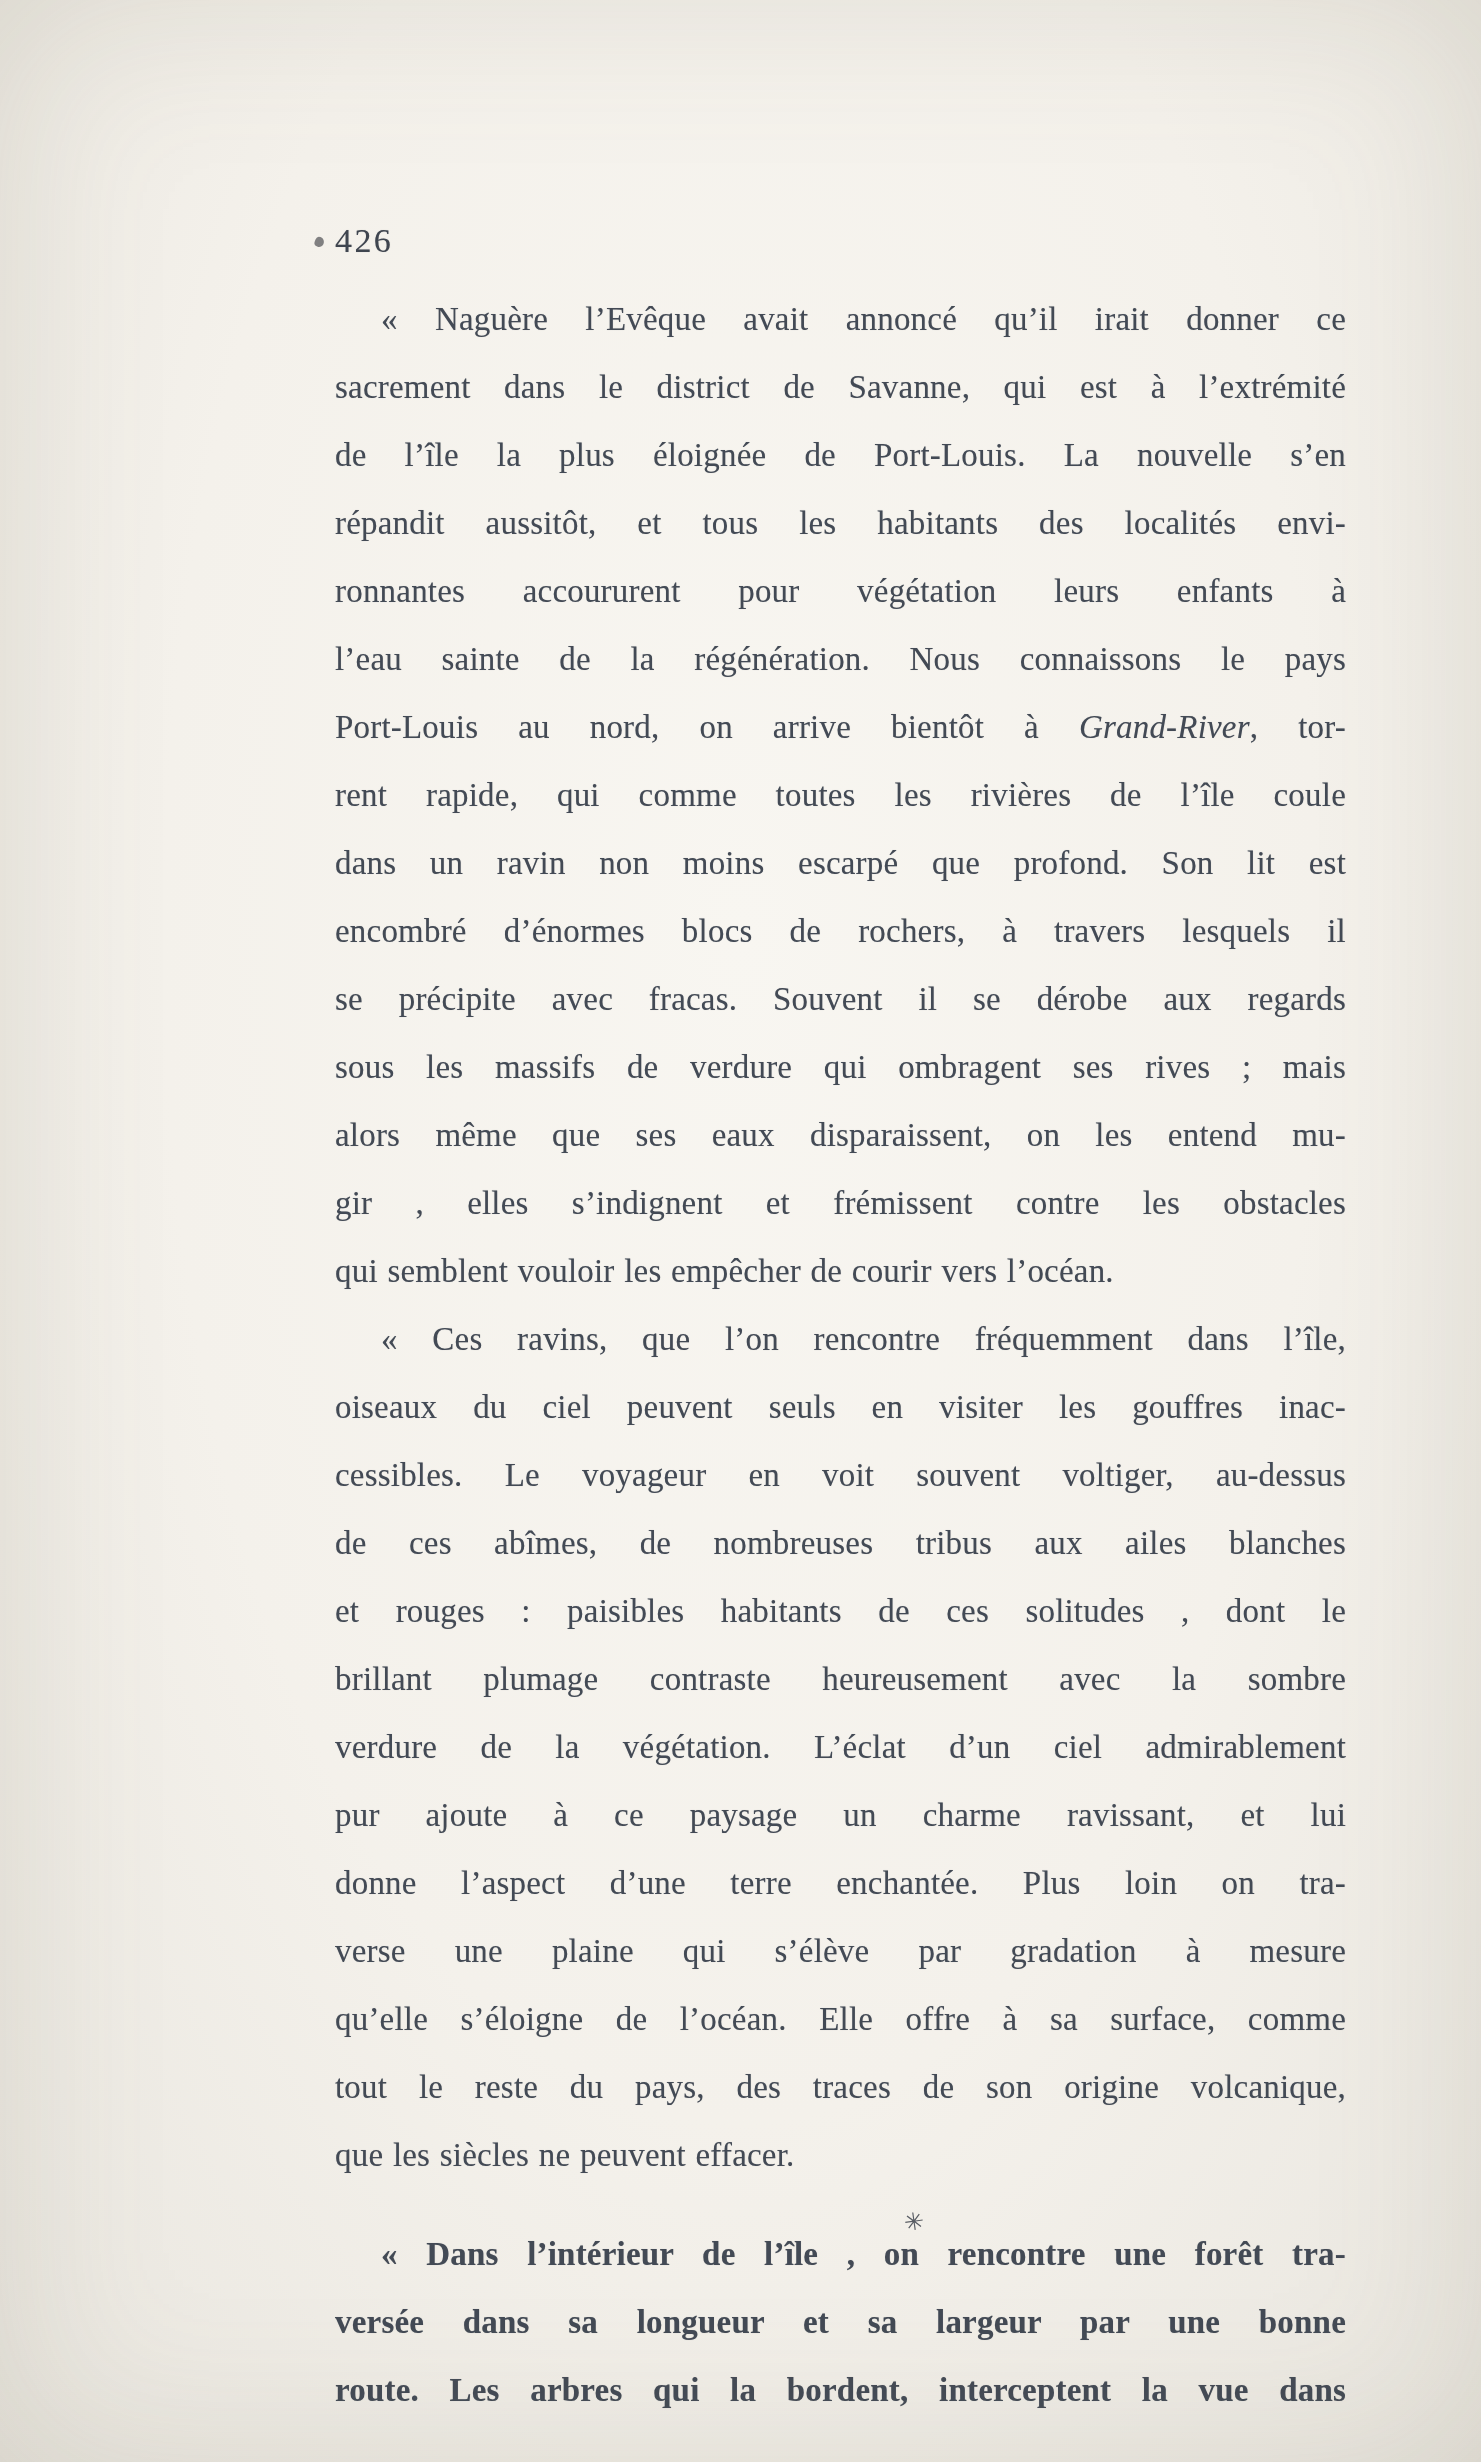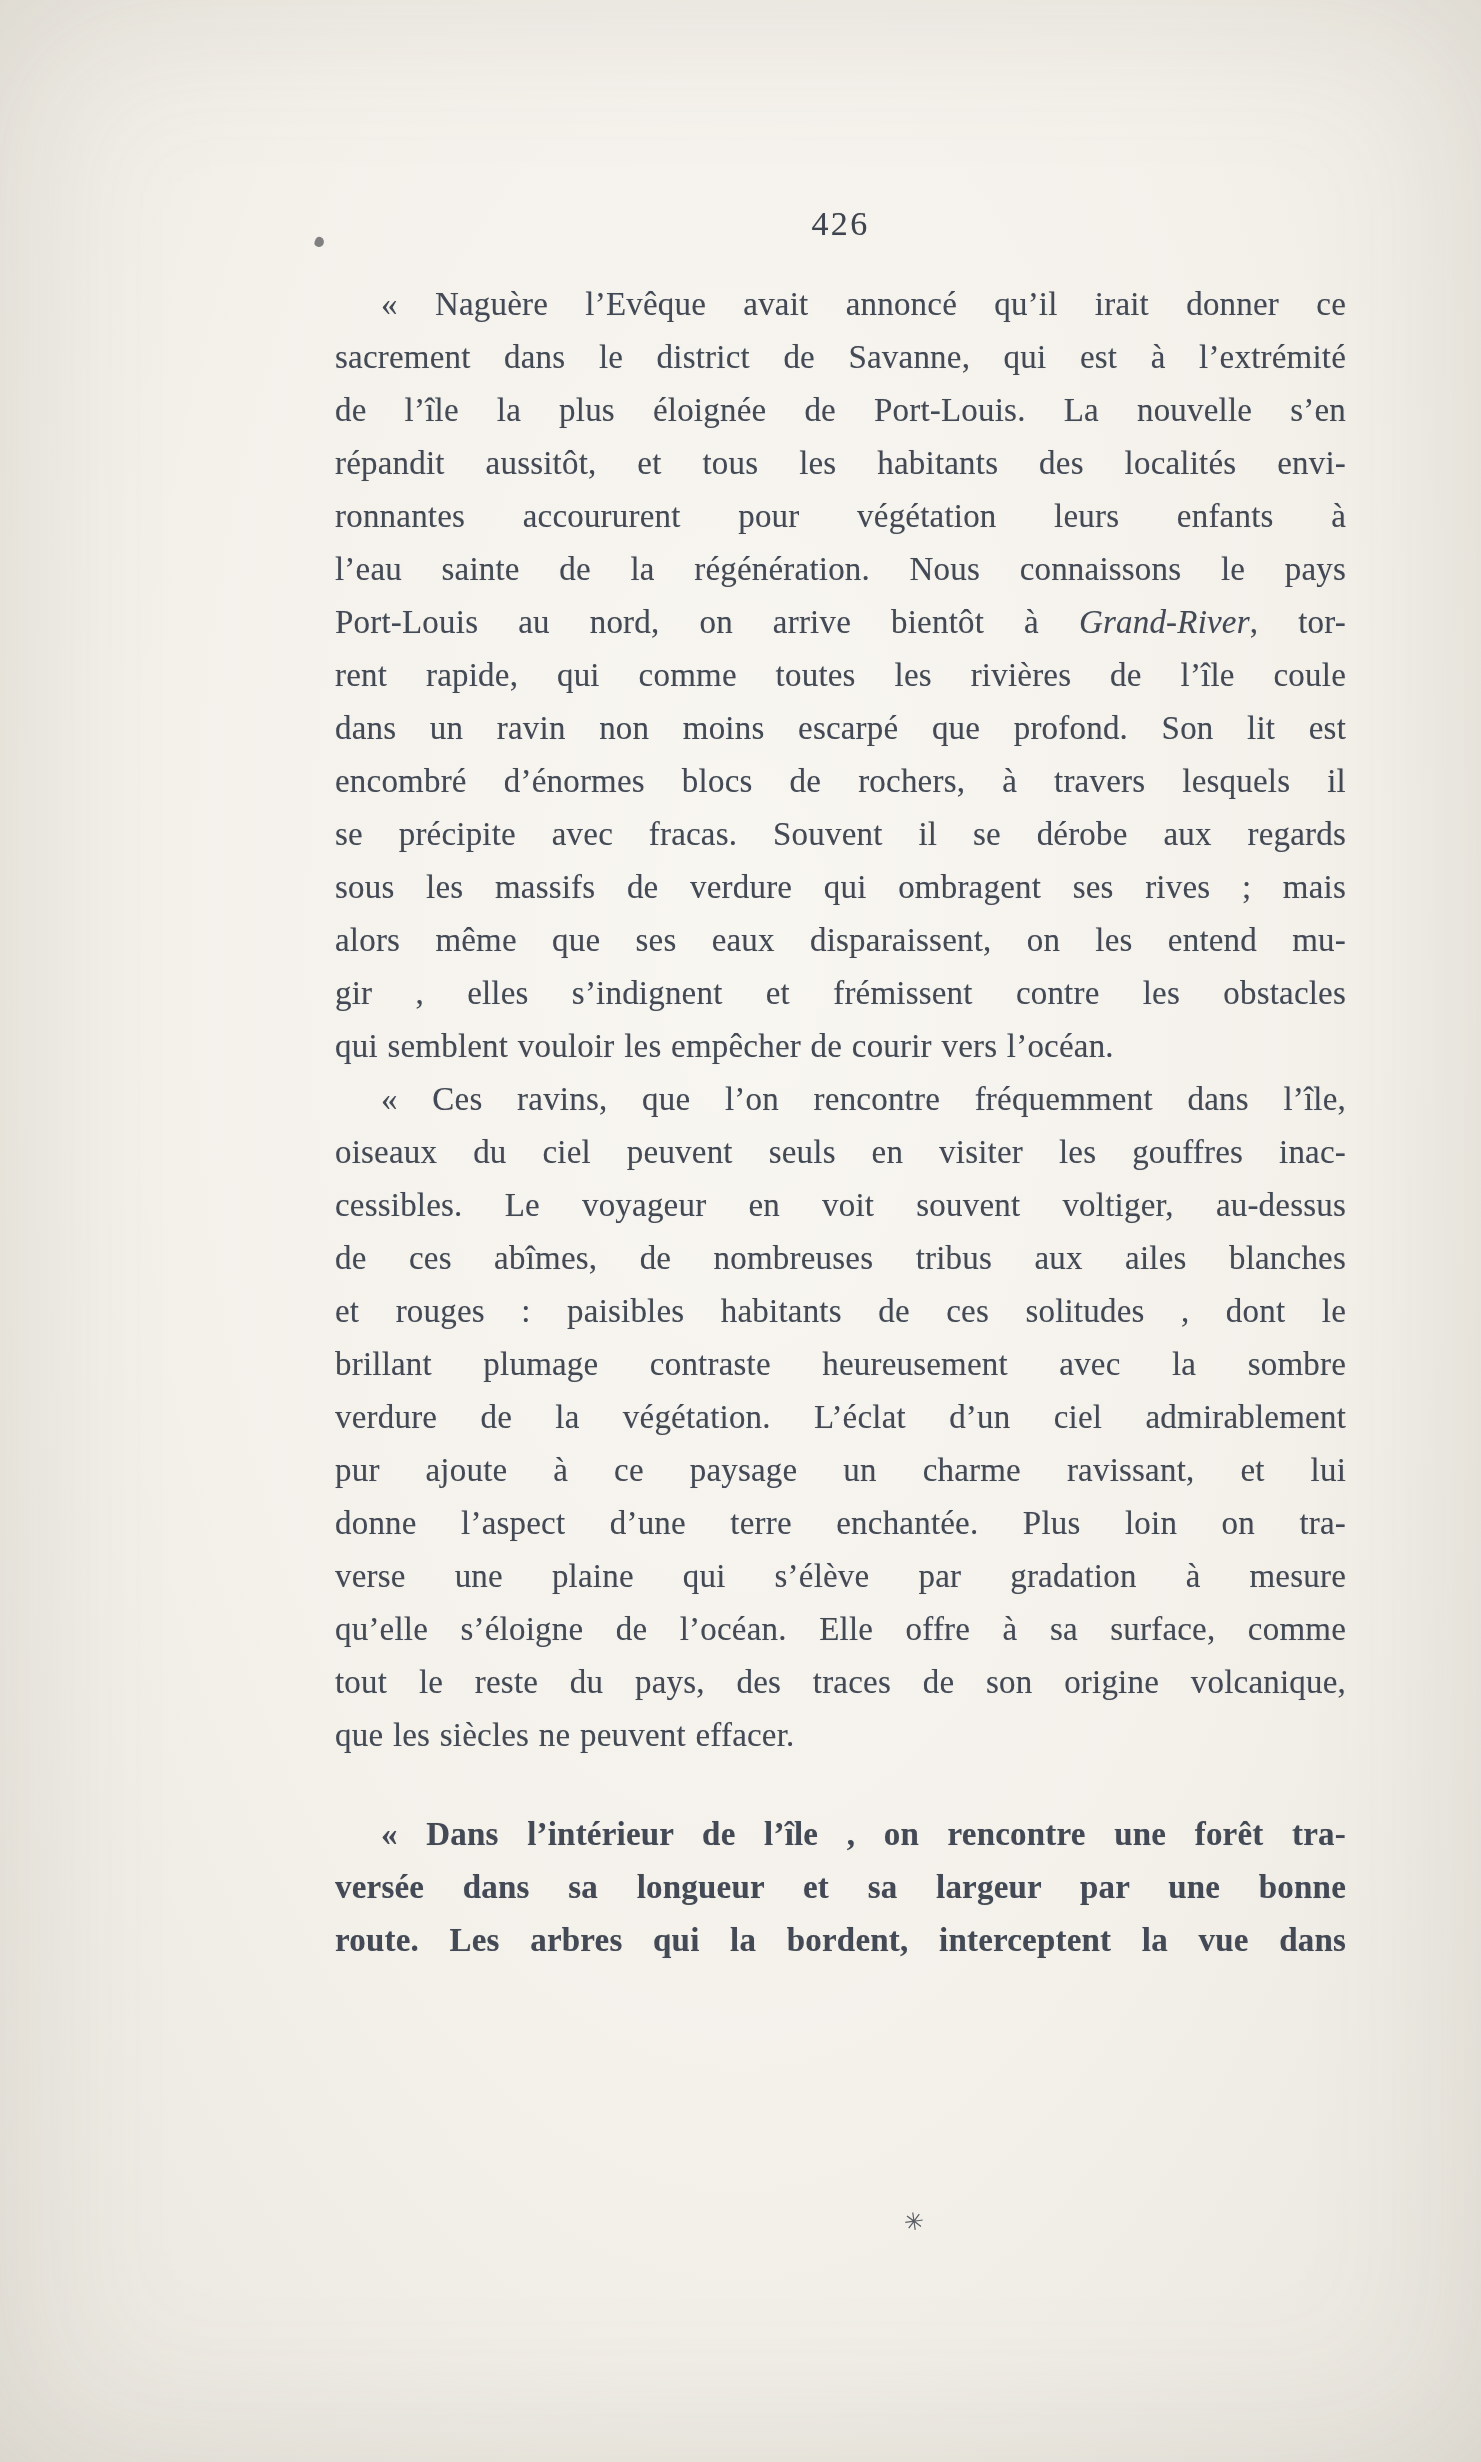--- a/index.html
+++ b/index.html
@@ -14,24 +14,24 @@
   }
   body::after {
     content: "";
     position: absolute;
     inset: 0;
     pointer-events: none;
     box-shadow: inset 0 0 174px rgba(120, 110, 90, 0.16);
   }
   .page-number {
     position: absolute;
-    top: 205px;
+    top: 222px;
     left: 335px;
     width: 1011px;
-    text-align: center;
+    text-align: left;
     font-size: 34px;
     letter-spacing: 2.4px;
     color: #3f454f;
     text-shadow: 0 0 0.8px rgba(63, 69, 79, 0.35);
   }
   .margin-mark {
     position: absolute;
     left: 315px;
     top: 237px;
     width: 8.7px;
@@ -51,20 +51,21 @@
     letter-spacing: 0.2px;
     word-spacing: 1.2px;
     text-shadow: 0 0 0.8px rgba(67, 74, 85, 0.32);
   }
   .paragraph { margin: 0; }
   .paragraph.spaced { margin-top: 46px; font-weight: bold; }
   .line {
     text-align: justify;
     text-align-last: justify;
     white-space: normal;
+    margin-top: 15px;
   }
   .line.last { text-align-last: left; }
   .line.first { text-indent: 46px; }
   .line i { }
   .ornament-bottom {
     position: absolute;
     left: 904px;
     top: 2208px;
     font-size: 24px;
     color: #3f444d;

